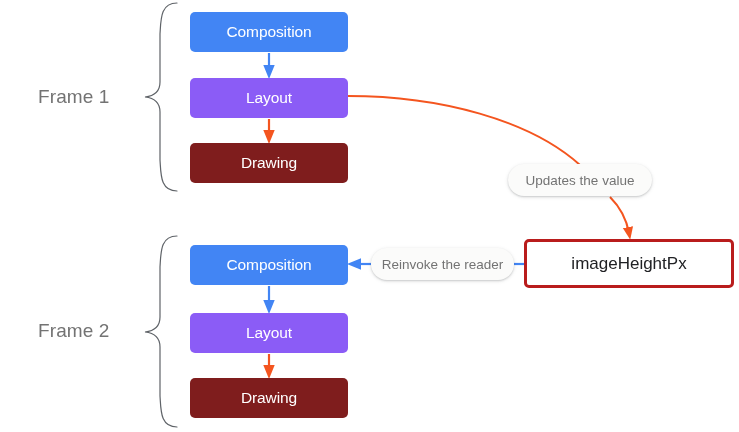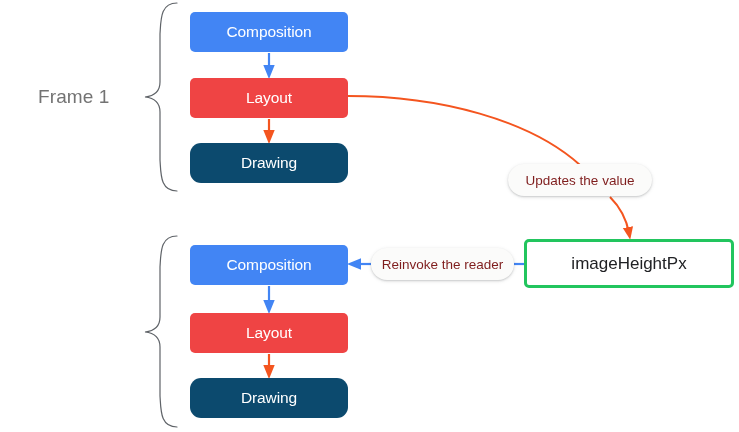--- a/index.html
+++ b/index.html
@@ -36,61 +36,61 @@
     display: flex;
     align-items: center;
     justify-content: center;
     color: #ffffff;
     font-size: 15.5px;
     font-weight: normal;
     letter-spacing: -0.1px;
     box-sizing: border-box;
   }
   .stage-composition { background: #4285f4; }
-  .stage-layout      { background: #ef4444; }
-  .stage-drawing     { background: #0c4a6e; border-radius: 11px; }
+  .stage-layout      { background: #8b5cf6; }
+  .stage-drawing     { background: #7f1d1d; }
 
   .frame-label {
     position: absolute;
     left: 38px;
     width: 100px;
     text-align: left;
     font-size: 19px;
     color: #737373;
     font-weight: normal;
     letter-spacing: 0.1px;
   }
 
   .pill {
     position: absolute;
     background: #fbfbfa;
     border-radius: 16px;
     display: flex;
     align-items: center;
     justify-content: center;
     font-size: 13.5px;
-    color: #7f1d1d;
+    color: #737373;
     box-shadow: 0 1px 2px rgba(60,64,67,0.22), 0 1px 4px rgba(60,64,67,0.10);
     box-sizing: border-box;
     white-space: nowrap;
   }
   #pill-updates {
     left: 508px; top: 164px; width: 144px; height: 32px;
   }
   #pill-reinvoke {
     left: 371px; top: 248px; width: 143px; height: 32px;
   }
 
   #state-box {
     position: absolute;
     left: 524px;
     top: 239px;
     width: 210px;
     height: 49px;
-    border: 3px solid #22c55e;
+    border: 3px solid #b91c1c;
     border-radius: 5px;
     background: #ffffff;
     display: flex;
     align-items: center;
     justify-content: center;
     font-size: 17px;
     color: #202124;
     box-sizing: border-box;
     white-space: nowrap;
   }
@@ -147,20 +147,21 @@
   </svg>
 
   <div class="frame-label" style="top:86px;">Frame 1</div>
 
   <div class="stage-box stage-composition" style="top:12px;">Composition</div>
 
   <div class="stage-box stage-layout" style="top:78px;">Layout</div>
 
   <div class="stage-box stage-drawing" style="top:143px;">Drawing</div>
 
+  <div class="frame-label" style="top:320px;">Frame 2</div>
 
   <div class="stage-box stage-composition" style="top:245px;">Composition</div>
 
   <div class="stage-box stage-layout" style="top:313px;">Layout</div>
 
   <div class="stage-box stage-drawing" style="top:378px;">Drawing</div>
 
   <div class="pill" id="pill-updates">Updates the value</div>
 
   <div class="pill" id="pill-reinvoke">Reinvoke the reader</div>

